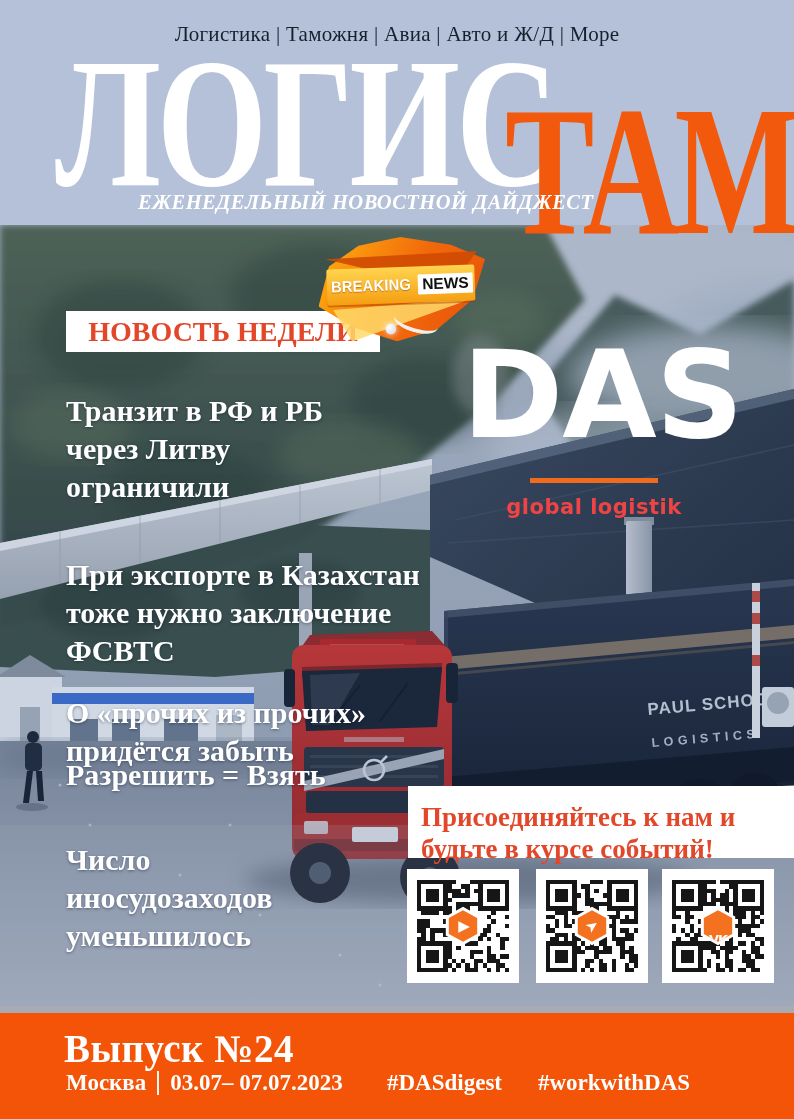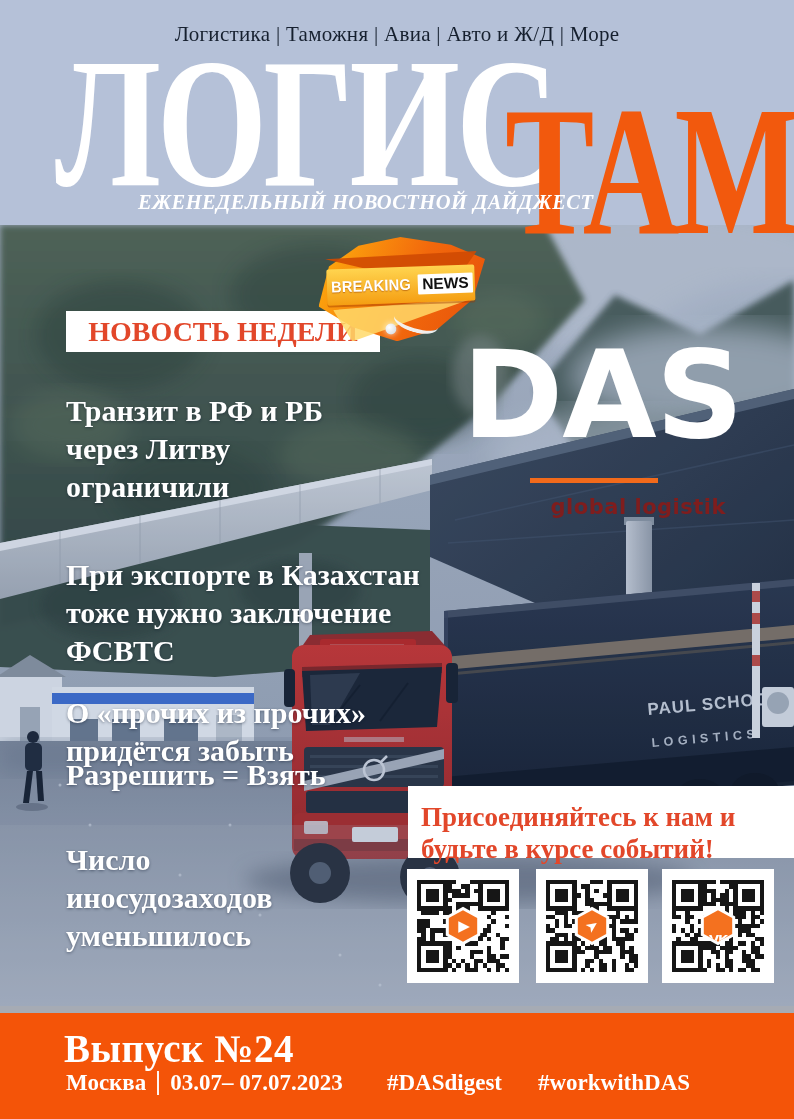--- a/index.html
+++ b/index.html
@@ -50,25 +50,25 @@
   
   .weekly{position:absolute;left:66px;top:86px;width:314px;height:41px;background:#fff;
     color:var(--label-red);font-weight:bold;font-size:28px;text-align:center;line-height:41px;z-index:5;}
 
   
   .headline{position:absolute;left:66px;color:#fff;font-weight:bold;font-size:30px;line-height:38px;
     text-shadow:0 1px 3px rgba(10,22,42,.45);z-index:5;}
   .hl-1{top:167px;} .hl-2{top:331px;} .hl-3{top:469px;} .hl-4{top:531px;} .hl-5{top:616px;}
 
   
-  .das{position:absolute;left:462px;top:109px;width:264px;text-align:right;z-index:5;}
+  .das{position:absolute;left:462px;top:109px;width:264px;text-align:center;z-index:5;}
   .das-word{font-family:"DejaVu Sans",sans-serif;font-weight:bold;font-size:122px;line-height:1;
     color:#fff;letter-spacing:-1px;}
   .das-rule{width:128px;height:5px;background:#f26a1b;margin:22px auto 12px auto;}
-  .das-tag{font-family:"DejaVu Sans",sans-serif;font-size:21px;color:#7f1d1d;letter-spacing:.5px;font-weight:600;}
+  .das-tag{font-family:"DejaVu Sans",sans-serif;font-size:21px;color:#ef4444;letter-spacing:.5px;font-weight:600;}
 
   
   .join{position:absolute;left:408px;top:561px;width:394px;height:72px;background:#fff;z-index:6;
     padding:15px 0 0 13px;color:var(--label-red);font-weight:bold;font-size:27px;line-height:32px;}
 
   
   .qr-box{position:absolute;top:644px;width:112px;height:114px;background:#fff;z-index:6;
     display:flex;align-items:center;justify-content:center;}
   .qr-1{left:407px;} .qr-2{left:536px;} .qr-3{left:662px;}
   .qr-svg{width:92px;height:92px;}

